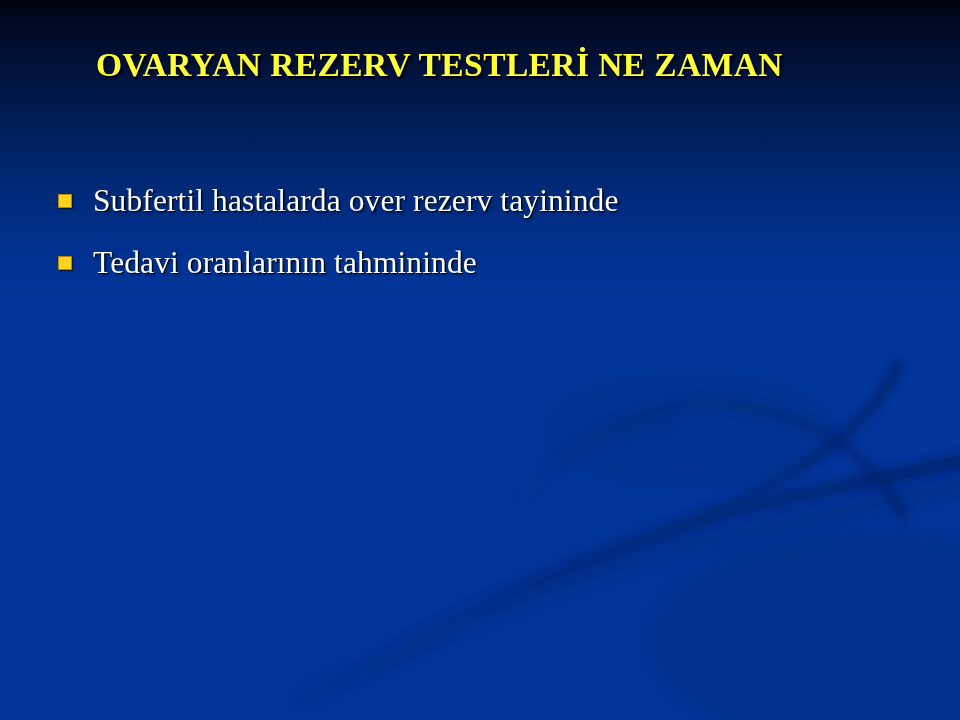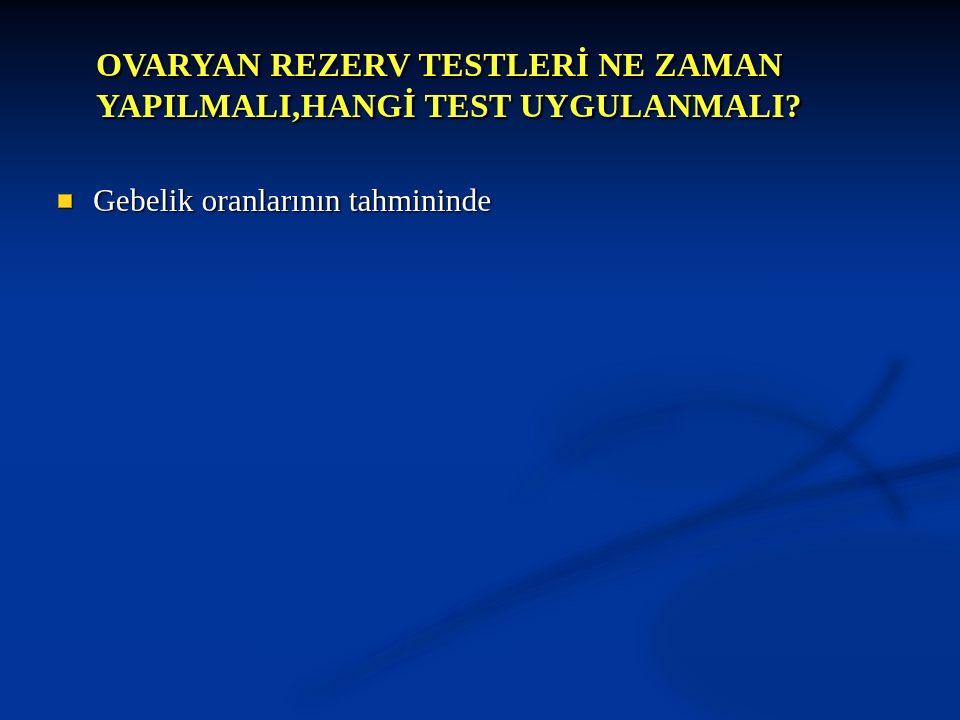--- a/index.html
+++ b/index.html
@@ -127,28 +127,31 @@
 
     <path d="M 560,468 C 620,404 700,394 770,412 C 840,430 880,470 905,520" fill="none" stroke="url(#ribbonFade)" stroke-width="11" filter="url(#softBlur)" opacity="0.6"></path>
     <path d="M 520,500 C 560,452 610,424 672,420" fill="none" stroke="url(#ribbonFade2)" stroke-width="8" filter="url(#softBlur2)" opacity="0.45"></path>
 
     <ellipse cx="880" cy="640" rx="230" ry="110" fill="#012561" opacity="0.22" filter="url(#softBlur2)"></ellipse>
     <ellipse cx="690" cy="430" rx="150" ry="60" fill="#012561" opacity="0.14" filter="url(#softBlur2)"></ellipse>
   </svg>
 
   <div id="title-block">
     <div class="title-line">OVARYAN REZERV TESTLERİ NE ZAMAN</div>
-    <div class="title-line">YAPILMALI,HANGİ TEST UYGULANMALI?</div>
   </div>
 
   <div id="bullet-list">
 
+    <div class="bullet-row">
+      <span class="bullet-marker"></span>
+      <span class="bullet-text">Subfertil hastalarda over rezerv tayininde</span>
+    </div>
 
     <div class="bullet-row">
       <span class="bullet-marker"></span>
-      <span class="bullet-text">Gebelik oranlarının tahmininde</span>
+      <span class="bullet-text">Tedavi oranlarının tahmininde</span>
     </div>
 
 
 
   </div>
 
 </div>
 
 </body></html>

